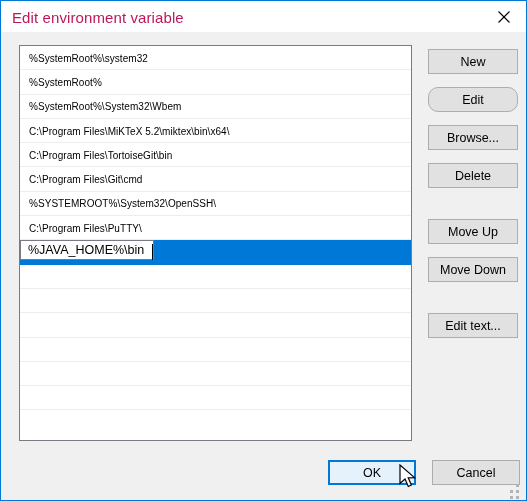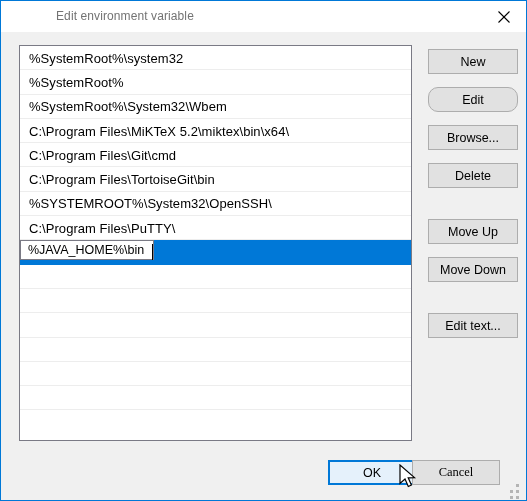--- a/index.html
+++ b/index.html
@@ -31,25 +31,24 @@
     left: 0; top: 0;
     width: 525px;
     height: 31px;
     background: #FFFFFF;
     box-sizing: border-box;
   }
   .title-text {
     position: absolute;
     left: 11px;
     top: 8px;
-    font-size: 12px;
-    color: #737373;
+    font-size: 15px;
+    color: #be185d;
     white-space: nowrap;
     letter-spacing: 0.1px;
-    margin-left: 44px;
   }
   .close-button {
     position: absolute;
     right: 0;
     top: 0;
     width: 45px;
     height: 31px;
     background: transparent;
     border: none;
     padding: 0;
@@ -79,21 +78,21 @@
     height: 24.3px;
     box-sizing: border-box;
     border-bottom: 1px solid #EDEDED;
     background: #FFFFFF;
   }
   .row-text {
     position: absolute;
     left: 9px;
     top: 50%;
     transform: translateY(-50%);
-    font-size: 13px;
+    font-size: 10px;
     color: #000000;
     white-space: nowrap;
     letter-spacing: 0.05px;
   }
 
   
   .row.selected {
     background: #0078D7;
     border-bottom: 1px solid #0078D7;
   }
@@ -149,22 +148,21 @@
     width: 88px;
     height: 25px;
     top: 459px;
   }
   .ok-btn {
     left: 327px;
     border: 2px solid #0078D7;
     background: #E5F1FB;
   }
   .cancel-btn {
-    left: 411px;
-    font-family: Liberation Serif, serif;
+    left: 431px;
   }
 
   
   .grip {
     position: absolute;
     right: 4px;
     bottom: 4px;
     width: 12px;
     height: 12px;
   }
@@ -207,24 +205,24 @@
       <div class="row">
         <span class="row-text">%SystemRoot%</span>
       </div>
       <div class="row">
         <span class="row-text">%SystemRoot%\System32\Wbem</span>
       </div>
       <div class="row">
         <span class="row-text">C:\Program Files\MiKTeX 5.2\miktex\bin\x64\</span>
       </div>
       <div class="row">
+        <span class="row-text">C:\Program Files\TortoiseGit\bin</span>
+      </div>
+      <div class="row">
         <span class="row-text">C:\Program Files\Git\cmd</span>
-      </div>
-      <div class="row">
-        <span class="row-text">C:\Program Files\TortoiseGit\bin</span>
       </div>
       <div class="row">
         <span class="row-text">%SYSTEMROOT%\System32\OpenSSH\</span>
       </div>
       <div class="row">
         <span class="row-text">C:\Program Files\PuTTY\</span>
       </div>
       <div class="row selected">
         <input class="inline-edit" type="text" value="%JAVA_HOME%\bin" style="">
         <div class="caret"></div>

